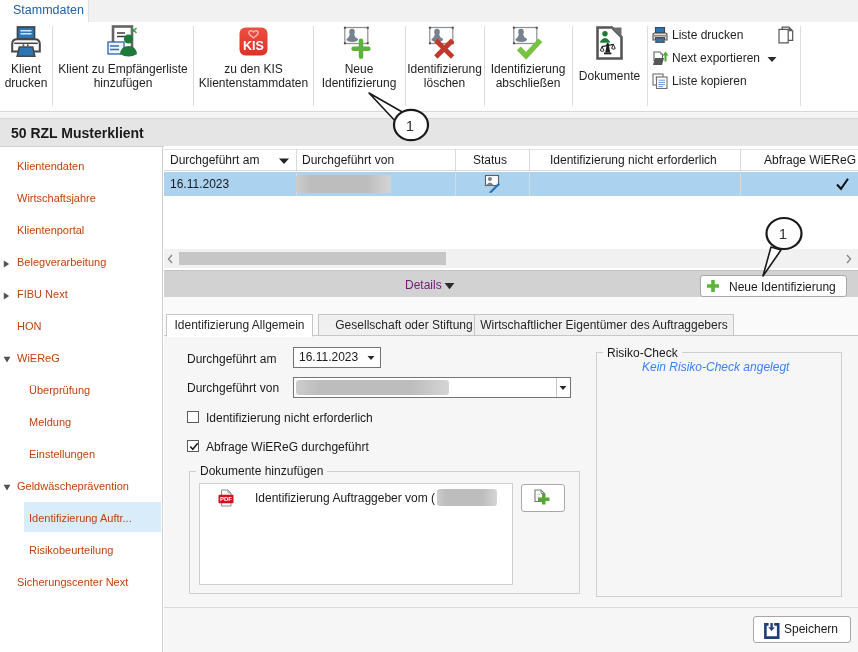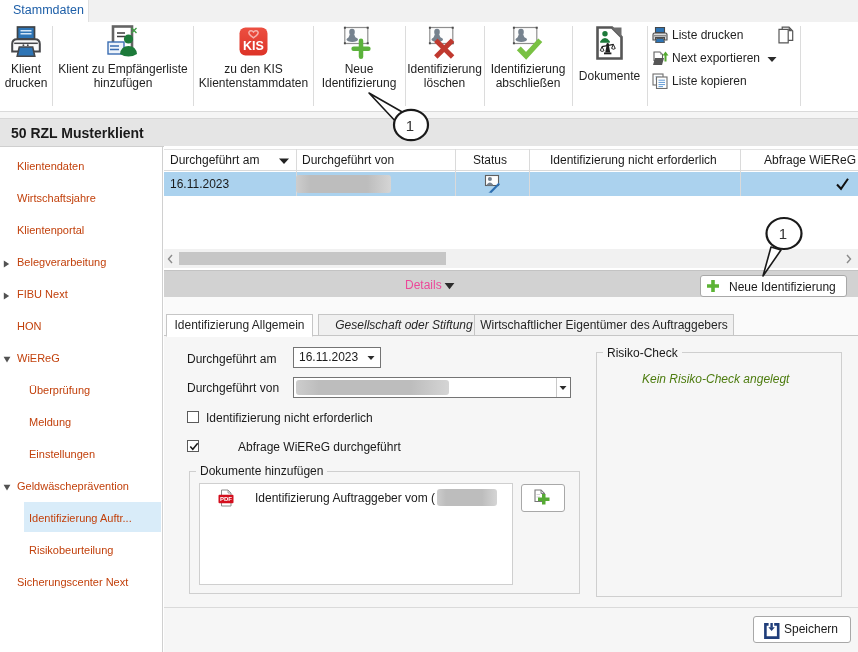--- a/index.html
+++ b/index.html
@@ -29,21 +29,21 @@
 
 #hscroll { left:164px; top:249px; width:694px; height:19px; background:#f1f1f1; }
 #hthumb { left:179px; top:252px; width:267px; height:13px; background:#c6c6c6; }
 
 #dbar { left:164px; top:270px; width:694px; height:27px; background:#d2d2d2; border-top:1px solid #c3c3c3; }
 #btnNeu { left:700px; top:275px; width:147px; height:22px; background:#fff; border:1px solid #a8a8a8; border-radius:3px; }
 
 #tabrow2 { left:164px; top:297px; width:694px; height:39px; background:#fafafa; }
 .ftab { position:absolute; top:314px; height:22px; font-size:12px; color:#262626; text-align:center; border:1px solid #c6c6c6; background:#f0f0f0; line-height:21px; }
 #ftab1 { left:166px; width:147px; background:#fff; border-bottom:1px solid #fff; z-index:3; height:23px; }
-#ftab2 { left:318px; width:172px;font-style:italic; }
+#ftab2 { left:318px; width:172px; }
 #ftab3 { left:474px; width:260px; }
 #tabline { left:164px; top:335px; width:694px; height:1px; background:#c6c6c6; }
 
 #panel { left:164px; top:336px; width:694px; height:271px; background:#f6f6f6; }
 #bottomstrip { left:164px; top:607px; width:694px; height:45px; background:#f6f6f6; border-top:1px solid #dadada; }
 .lbl { position:absolute; font-size:12px; color:#1a1a1a; white-space:nowrap; }
 .inp { position:absolute; background:#fff; border:1px solid #747474; }
 .cb { position:absolute; width:12px; height:12px; background:#fff; border:1px solid #5a5a5a; }
 .grp { position:absolute; border:1px solid #cfcfcf; }
 .leg { position:absolute; font-size:12px; color:#1a1a1a; background:#f6f6f6; padding:0 4px; }
@@ -235,21 +235,21 @@
 </svg>
 <div class="abs" id="hscroll"></div>
 <div class="abs" id="hthumb"></div>
 <svg class="abs" style="left:167px; top:254px;" width="6" height="10" viewBox="0 0 6 10">
     <path d="M5,1 L1.5,5 L5,9" fill="none" stroke="#8a8a8a" stroke-width="1.4"></path>
   </svg>
 <svg class="abs" style="left:846px; top:254px;" width="6" height="10" viewBox="0 0 6 10">
     <path d="M1,1 L4.5,5 L1,9" fill="none" stroke="#8a8a8a" stroke-width="1.4"></path>
   </svg>
 <div class="abs" id="dbar"></div>
-<div class="lbl" style="left:405px; top:278px; color:#ec4899;">Details</div>
+<div class="lbl" style="left:405px; top:278px; color:#701a75;">Details</div>
 <svg class="abs" style="left:444px; top:282px;" width="11" height="8" viewBox="0 0 11 8">
     <path d="M0.6,1 h9.8 L5.5,7.2 z" fill="#2b2b2b"></path>
   </svg>
 <div class="abs" id="btnNeu"></div>
 <svg class="abs" style="left:706px; top:279px;" width="14" height="14" viewBox="0 0 14 14">
  <path d="M7,1 v12 M1,7 h12" stroke="#5cb335" stroke-width="3.6"></path>
 </svg>
 <div class="lbl" style="left:729px; top:280px;">Neue Identifizierung</div>
 <div class="abs" id="tabrow2"></div>
 <div class="abs" id="tabline"></div>
@@ -270,42 +270,42 @@
 <div class="abs" style="left:556px; top:378px; width:1px; height:19px; background:#c9c9c9;"></div>
 <svg class="abs" style="left:559px; top:385px;" width="8" height="6" viewBox="0 0 8 6">
     <path d="M0.5,1 h7 l-3.5,4 z" fill="#2b2b2b"></path>
   </svg>
 <div class="cb" style="left:187px; top:411px;"></div>
 <div class="lbl" style="left:206px; top:411px;">Identifizierung nicht erforderlich</div>
 <div class="cb" style="left:187px; top:440px;"></div>
 <svg class="abs" style="left:189px; top:442px;" width="10" height="9" viewBox="0 0 10 9">
  <path d="M1.3,4.4 l2.5,2.9 L8.7,1.2" fill="none" stroke="#1a1a1a" stroke-width="1.5"></path>
 </svg>
-<div class="lbl" style="left:206px; top:440px;margin-left:32px;">Abfrage WiEReG durchgeführt</div>
+<div class="lbl" style="left:206px; top:440px;">Abfrage WiEReG durchgeführt</div>
 <div class="grp" style="left:189px; top:471px; width:391px; height:123px;"></div>
 <div class="leg" style="left:196px; top:464px;">Dokumente hinzufügen</div>
 <div class="abs" style="left:199px; top:483px; width:314px; height:102px; background:#fff; border:1px solid #cfcfcf;"></div>
 <svg class="abs" style="left:218px; top:489px;" width="16" height="18" viewBox="0 0 16 18">
  <path d="M3.5,1 h6.5 l3,3 v13 h-9.5 z" fill="#fff" stroke="#8a8a8a" stroke-width="1"></path>
  <path d="M10,1 v3 h3 z" fill="#eee" stroke="#8a8a8a" stroke-width="0.8"></path>
  <rect x="0.5" y="5.8" width="15" height="8.4" rx="1" fill="#d40f1e"></rect>
  <text x="8" y="12.3" font-size="6" font-weight="bold" fill="#fff" text-anchor="middle" font-family="Liberation Sans">PDF</text>
 </svg>
 <div class="lbl" style="left:255px; top:491px;">Identifizierung Auftraggeber vom (</div>
 <div class="pill" style="left:437px; top:489px; width:60px; height:17px;"></div>
 <div class="abs" style="left:521px; top:484px; width:44px; height:28px; background:#fff; border:1px solid #a8a8a8; border-radius:3px;"></div>
 <svg class="abs" style="left:533px; top:488px;" width="20" height="20" viewBox="0 0 20 20">
  <path d="M2,2 h6 l3.5,3.5 v8 h-9.5 z" fill="#fff" stroke="#777" stroke-width="1.1"></path>
  <path d="M8,2 v3.5 h3.5 z" fill="#ddd" stroke="#777" stroke-width="0.9"></path>
  <path d="M3.5,6.5 h3.5 M3.5,9 h3.5" stroke="#c9c9c9" stroke-width="0.8"></path>
  <path d="M10.75,6 V16.6 M5,11.3 H16.5" stroke="#56aa34" stroke-width="3.5"></path>
 </svg>
 <div class="grp" style="left:596px; top:352px; width:246px; height:245px;"></div>
 <div class="leg" style="left:603px; top:346px;">Risiko-Check</div>
-<div class="lbl" style="left:642px; top:372px; font-style:italic; color:#4d7c0f;">Kein Risiko-Check angelegt</div>
+<div class="lbl" style="left:642px; top:360px; font-style:italic; color:#3b82f6;">Kein Risiko-Check angelegt</div>
 <div class="abs" style="left:753px; top:616px; width:98px; height:27px; background:#fff; border:1px solid #a8a8a8; border-radius:3px;"></div>
 <svg class="abs" style="left:764px; top:623px;" width="16" height="16" viewBox="0 0 16 16">
  <path d="M4.6,1.4 H1.4 V14.6 H14.2 V1.4 H10.2" fill="none" stroke="#1f3d7a" stroke-width="2.6"></path>
  <path d="M7.6,0 V4.6" stroke="#1f3d7a" stroke-width="2.4" fill="none"></path>
  <path d="M4.4,4.2 h6.4 L7.6,7.9 Z" fill="#1f3d7a"></path>
 </svg>
 <div class="lbl" style="left:784px; top:622px;">Speichern</div>
 <svg class="abs" style="left:0; top:0; pointer-events:none; z-index:50;" width="858" height="652" viewBox="0 0 858 652">
  <path d="M369,93 L404,113 L398,124 Z" fill="#fff" stroke="#1a1a1a" stroke-width="1.6" stroke-linejoin="round"></path>
  <ellipse cx="411" cy="125" rx="17" ry="15.2" fill="#fff" stroke="#1a1a1a" stroke-width="2.2"></ellipse>

